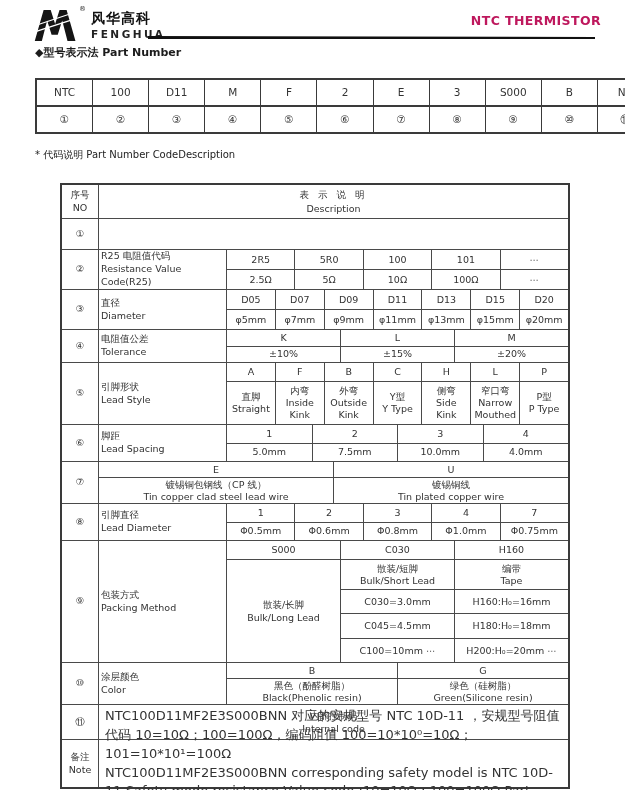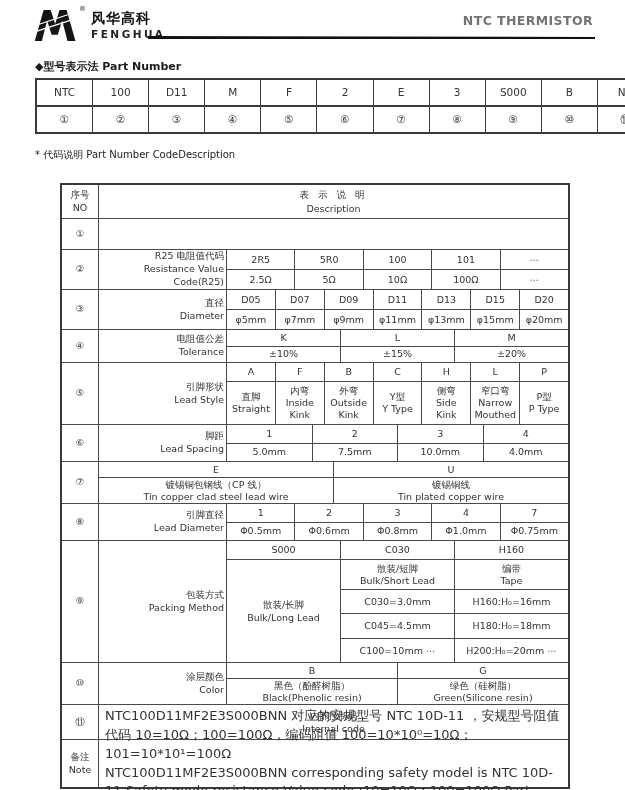--- a/index.html
+++ b/index.html
@@ -10,39 +10,39 @@
   }
   .page { position:relative; width:625px; height:790px; background:#fff; overflow:hidden; }
 
   
   .hdr-logo { position:absolute; left:33px; top:7px; display:flex; align-items:flex-start; }
   .logo-mark { width:46px; height:36px; }
   .logo-reg { font-size:7px; vertical-align:top; position:relative; top:-2px; }
   .brand { margin-left:5px; margin-top:3px; }
   .brand-cn { font-size:14px; font-weight:bold; letter-spacing:1px; color:#111; }
   .brand-en { font-size:10.5px; font-weight:bold; letter-spacing:2.5px; color:#222; }
-  .product-title { position:absolute; top:13px; right:32px; font-size:12.5px; font-weight:bold; color:#737373; letter-spacing:0.4px; }
+  .product-title { position:absolute; top:13px; right:24px; font-size:12.5px; font-weight:bold; color:#be185d; letter-spacing:0.4px; }
   .hdr-rule { position:absolute; top:36px; left:148px; width:447px; height:3px; background:#111;
               clip-path:polygon(0 0, 100% 30%, 100% 100%, 0 100%); }
 
   
-  .pn-title { position:absolute; left:35px; top:59px; font-size:11px; font-weight:bold; color:#1c1c1c; }
+  .pn-title { position:absolute; left:35px; top:45px; font-size:11px; font-weight:bold; color:#1c1c1c; }
   .pn-table { position:absolute; left:35px; top:78px; width:620px; border:2px solid #3a3a3a; background:#fff; }
   .pn-row { display:flex; }
   .pn-row + .pn-row { border-top:2px solid #3a3a3a; }
   .pn-cell { flex:1; text-align:center; height:25px; line-height:25px; font-size:10.5px; border-left:1.5px solid #3a3a3a; color:#333; }
   .pn-cell:first-child { border-left:none; }
   .pn-note { position:absolute; left:35px; top:148px; font-size:10px; color:#222; }
 
   
   .mt { position:absolute; left:60px; top:183px; width:510px; border:2px solid #3a3a3a; font-size:9.5px; color:#333; background:#fff; }
   .mt-row { display:flex; border-top:1px solid #4a4a4a; }
   .mt-row:first-child { border-top:none; }
   .c-no { flex:0 0 37px; border-right:1px solid #4a4a4a; display:flex; flex-direction:column; justify-content:center; align-items:center; text-align:center; line-height:1.3; }
-  .c-label { flex:0 0 128px; border-right:1px solid #4a4a4a; display:flex; flex-direction:column; justify-content:center; align-items:flex-end; text-align:center; line-height:1.35; padding:1px 2px; }
+  .c-label { flex:0 0 128px; border-right:1px solid #4a4a4a; display:flex; flex-direction:column; justify-content:center; align-items:flex-start; text-align:center; line-height:1.35; padding:1px 2px; }
   .c-rest { flex:1; display:flex; flex-direction:column; justify-content:center; align-items:center; text-align:center; line-height:1.4; }
   .c-content { flex:1; display:flex; flex-direction:column; }
   .srow { display:flex; }
   .srow + .srow { border-top:1px solid #4a4a4a; }
   .grow { flex:1 1 auto; }
   .scell { flex:1; display:flex; flex-direction:column; justify-content:center; align-items:center; text-align:center; border-left:1px solid #4a4a4a; line-height:1.25; padding:1px 2px; }
   .scell:first-child { border-left:none; }
   .pack-col { flex:1; display:flex; flex-direction:column; border-left:1px solid #4a4a4a; }
   .pack-col:first-child { border-left:none; }
   .pk-head { flex:0 0 30px; display:flex; flex-direction:column; justify-content:center; align-items:center; text-align:center; line-height:1.25; border-bottom:1px solid #4a4a4a; }

